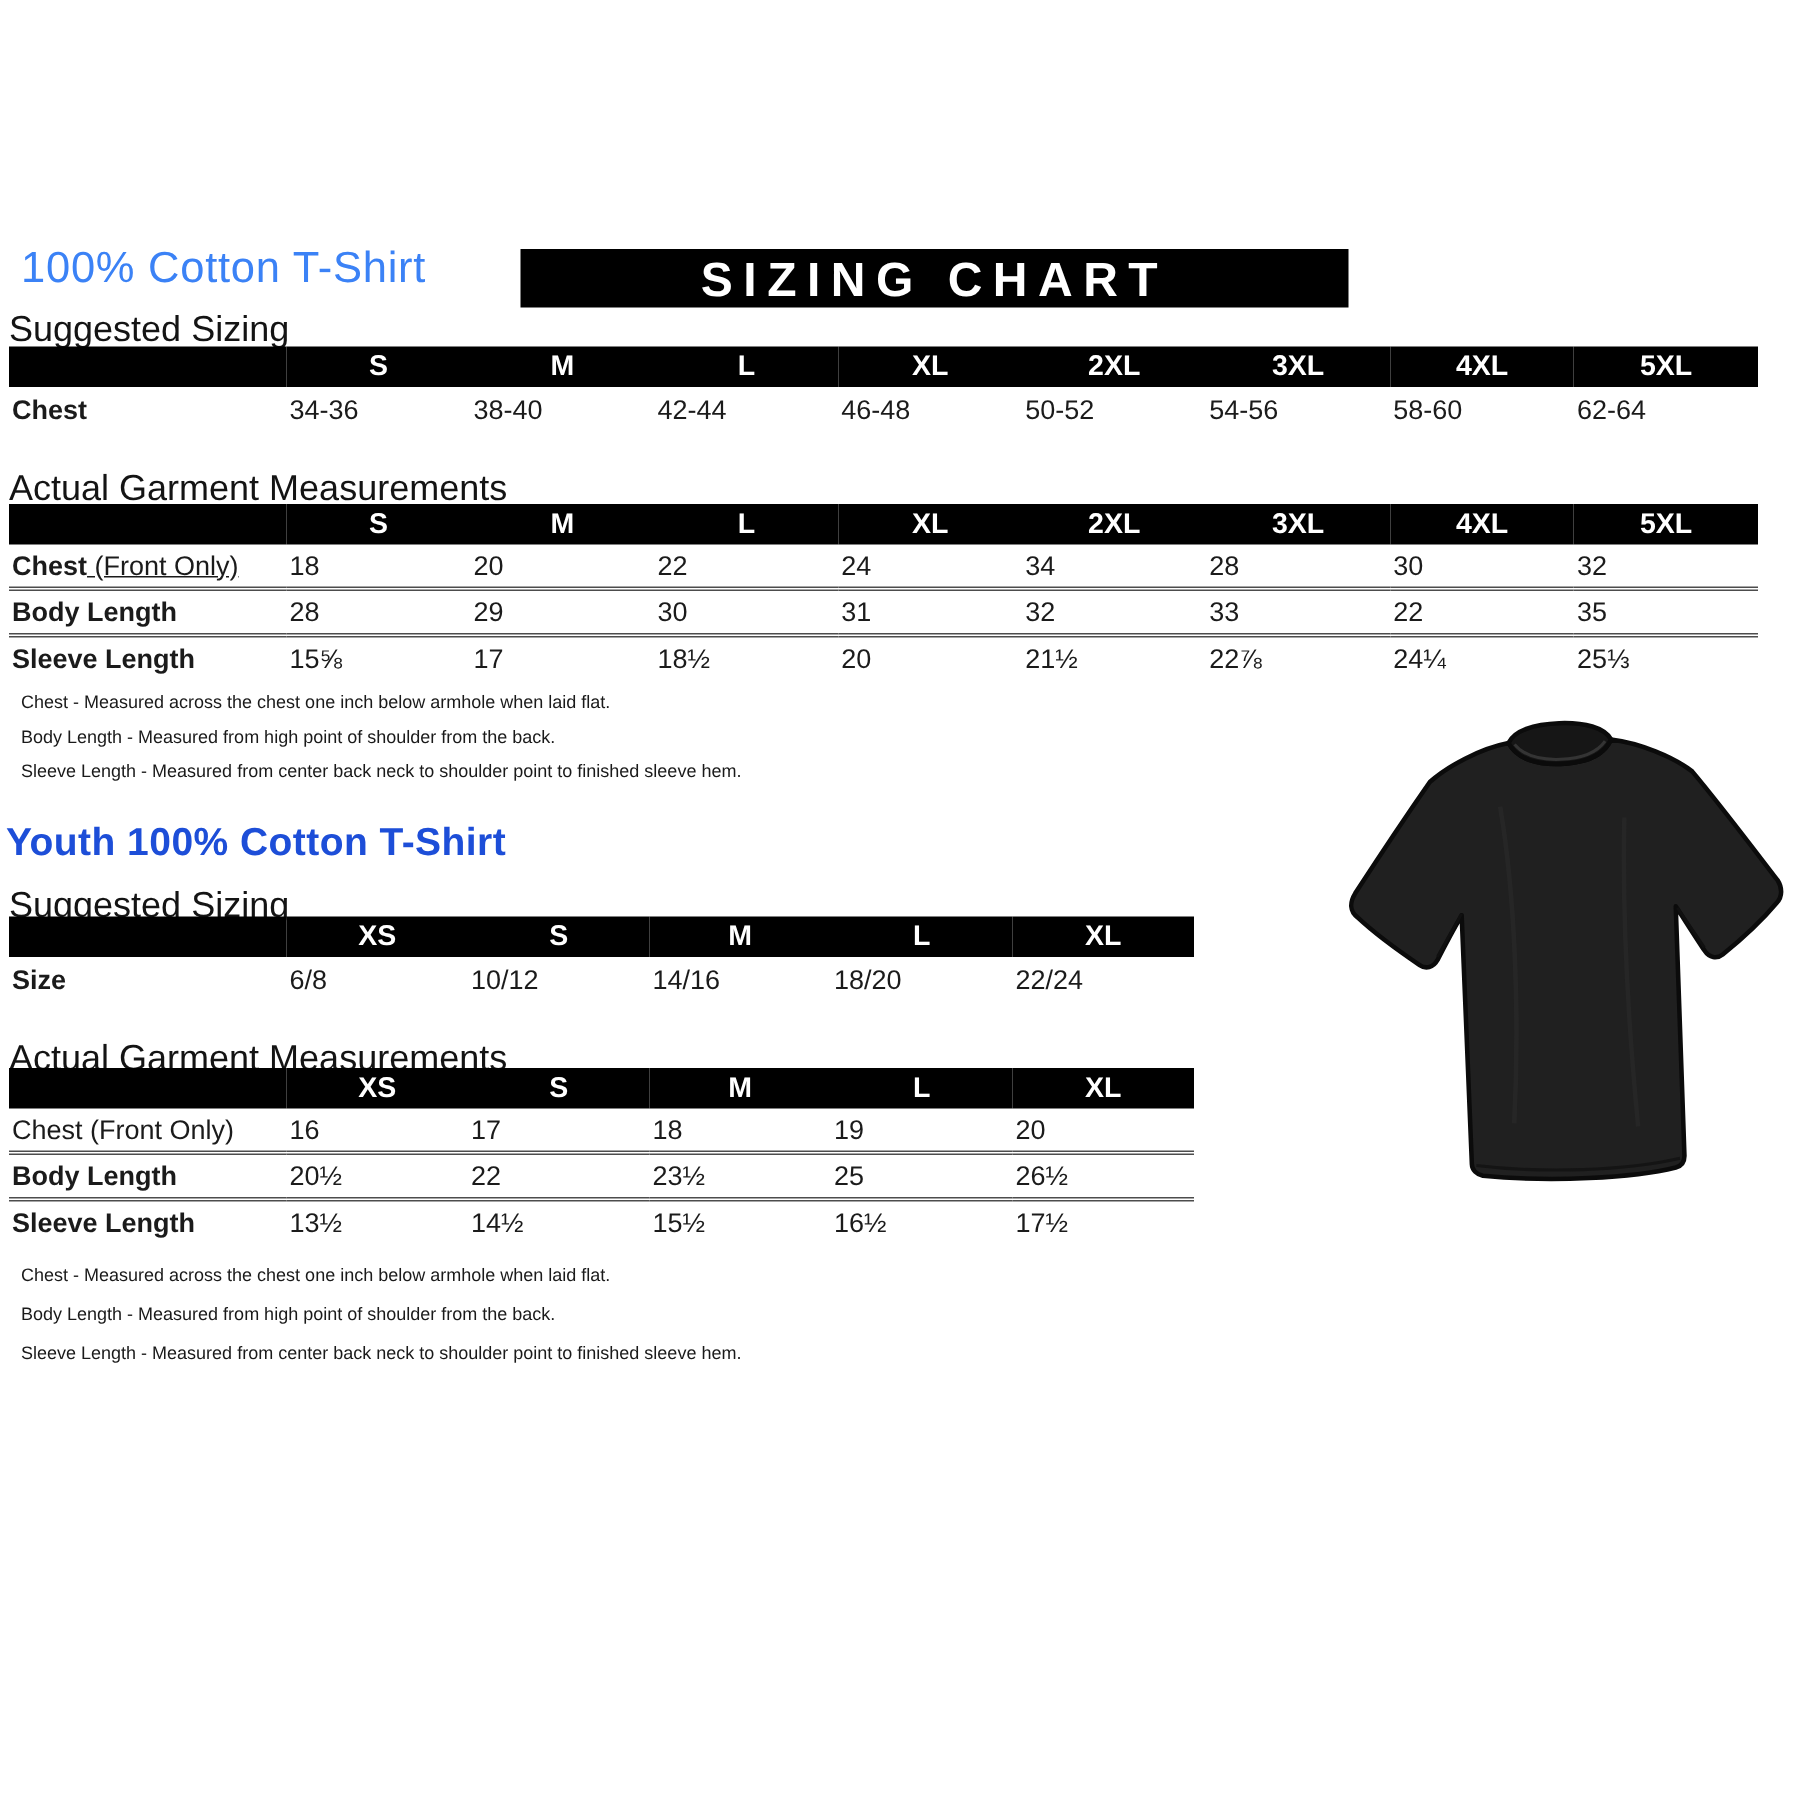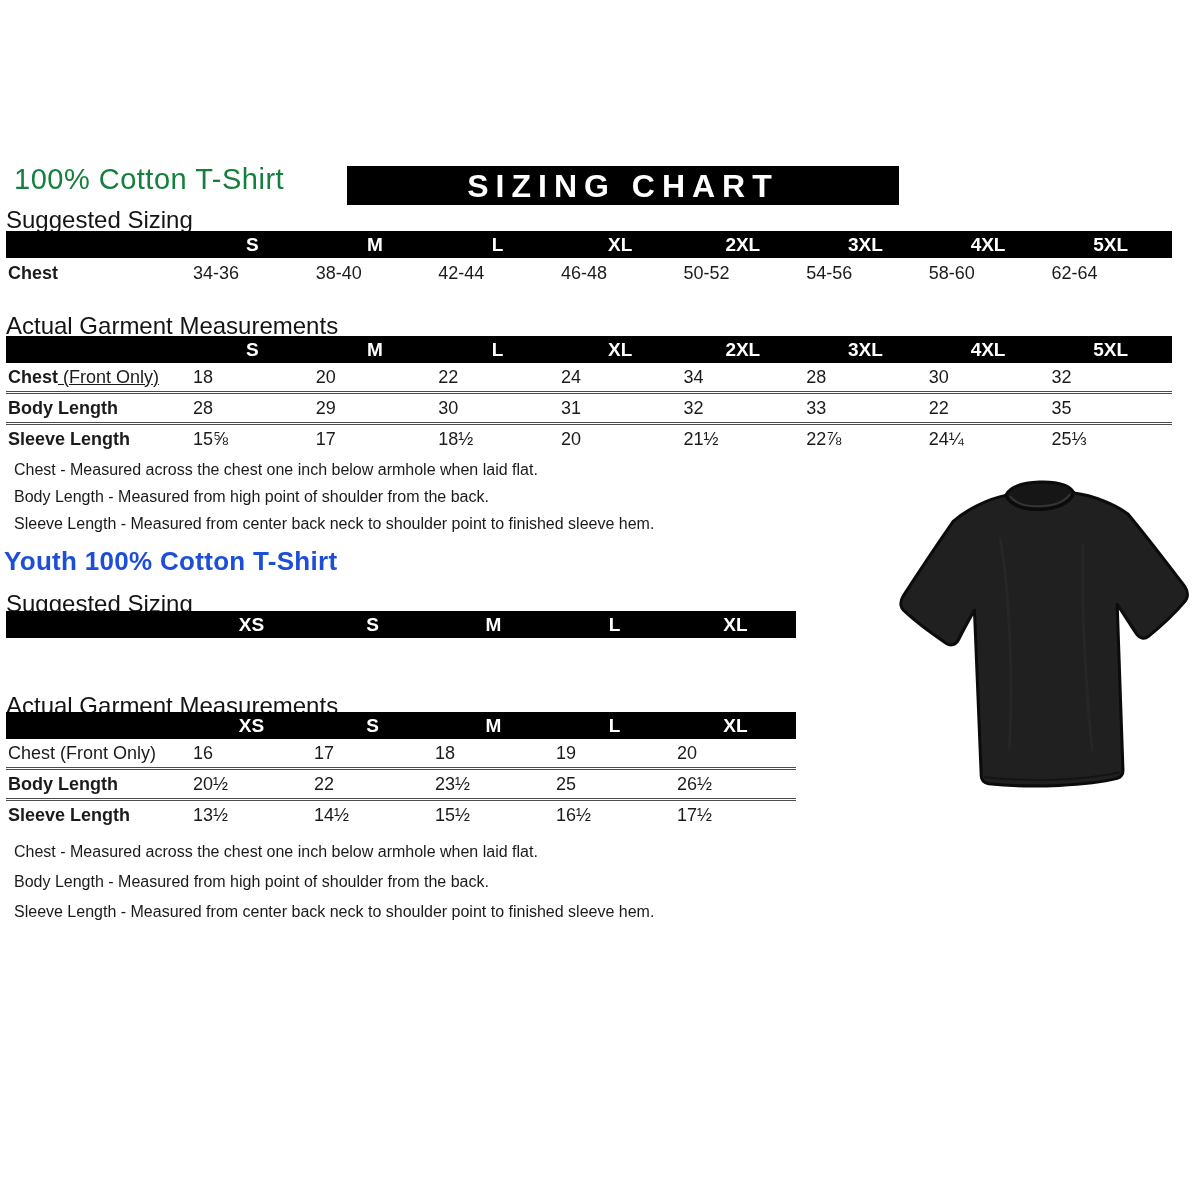--- a/index.html
+++ b/index.html
@@ -1,19 +1,19 @@
 <!DOCTYPE html>
 <html><head>
 <meta charset="utf-8">
 <style>
   html,body { margin:0; padding:0; background:#fff; }
   .page { position:relative; width:1200px; height:1200px; background:#ffffff;
           font-family:"Liberation Sans", sans-serif; overflow:hidden; }
 
-  .title { position:absolute; left:14px; top:163px; font-size:29px; color:#15803d; font-weight:400; letter-spacing:0.5px; }
+  .title { position:absolute; left:14px; top:163px; font-size:29px; color:#3b82f6; font-weight:400; letter-spacing:0.5px; }
   .banner { position:absolute; left:347px; top:166px; width:552px; height:39px; background:#000;
             color:#fff; text-align:center; line-height:41px; font-size:32px; font-weight:700; letter-spacing:7px; }
   .youth-title { position:absolute; left:4px; top:546px; font-size:26px; font-weight:700; color:#1d4ed8; letter-spacing:0.3px; }
 
   .section-label { position:absolute; font-size:24px; color:#141414; }
   #adult-suggested-label { left:6px; top:206px; }
   #adult-actual-label   { left:6px; top:312px; }
   #youth-suggested-label{ left:6px; top:590px; }
   #youth-actual-label   { left:6px; top:692px; }
 
@@ -24,21 +24,21 @@
   #youth-actual    { left:6px; top:712px; width:790px; }
 
   table.sz th { background:#000; color:#fff; font-size:19px; font-weight:700; height:27px; padding:0 2px; text-align:center; }
   table.sz td { font-size:18px; color:#1b1b1b; height:30px; text-align:left; padding:0 2px; white-space:nowrap; }
   #adult-actual td, #youth-actual td { height:28px; }
   td.lbl  { text-align:left; padding-left:8px; font-weight:700; }
   td.lbl .suffix { font-weight:400;text-decoration:underline; }
   td.lbl.plain { font-weight:400; }
   tr.sep td { border-bottom:3px double #4c4c4c; }
 
-  .notes { position:absolute; left:14px; font-size:16px; color:#1a1a1a; }
+  .notes { position:absolute; left:14px; font-size:12px; color:#1a1a1a; }
   #adult-notes { top:461px; }
   #adult-notes .note { margin-bottom:9px; }
   #youth-notes { top:843px; }
   #youth-notes .note { margin-bottom:12px; }
 
   .tshirt-wrap { position:absolute; left:893px; top:476px; width:302px; height:336px; }
 </style>
 </head>
 <body>
 
@@ -169,20 +169,28 @@
         <col>
       </colgroup>
     <tbody>
         <tr>
       <th></th>
       <th>XS</th>
       <th>S</th>
       <th>M</th>
       <th>L</th>
       <th>XL</th>
+    </tr>
+    <tr>
+      <td class="lbl">Size</td>
+      <td>6/8</td>
+      <td>10/12</td>
+      <td>14/16</td>
+      <td>18/20</td>
+      <td>22/24</td>
     </tr>
   </tbody>
     </table>
 
   <div class="section-label" id="youth-actual-label">Actual Garment Measurements</div>
 
   <table class="sz" id="youth-actual">
     <colgroup>
         <col style="width:185px">
         <col>

